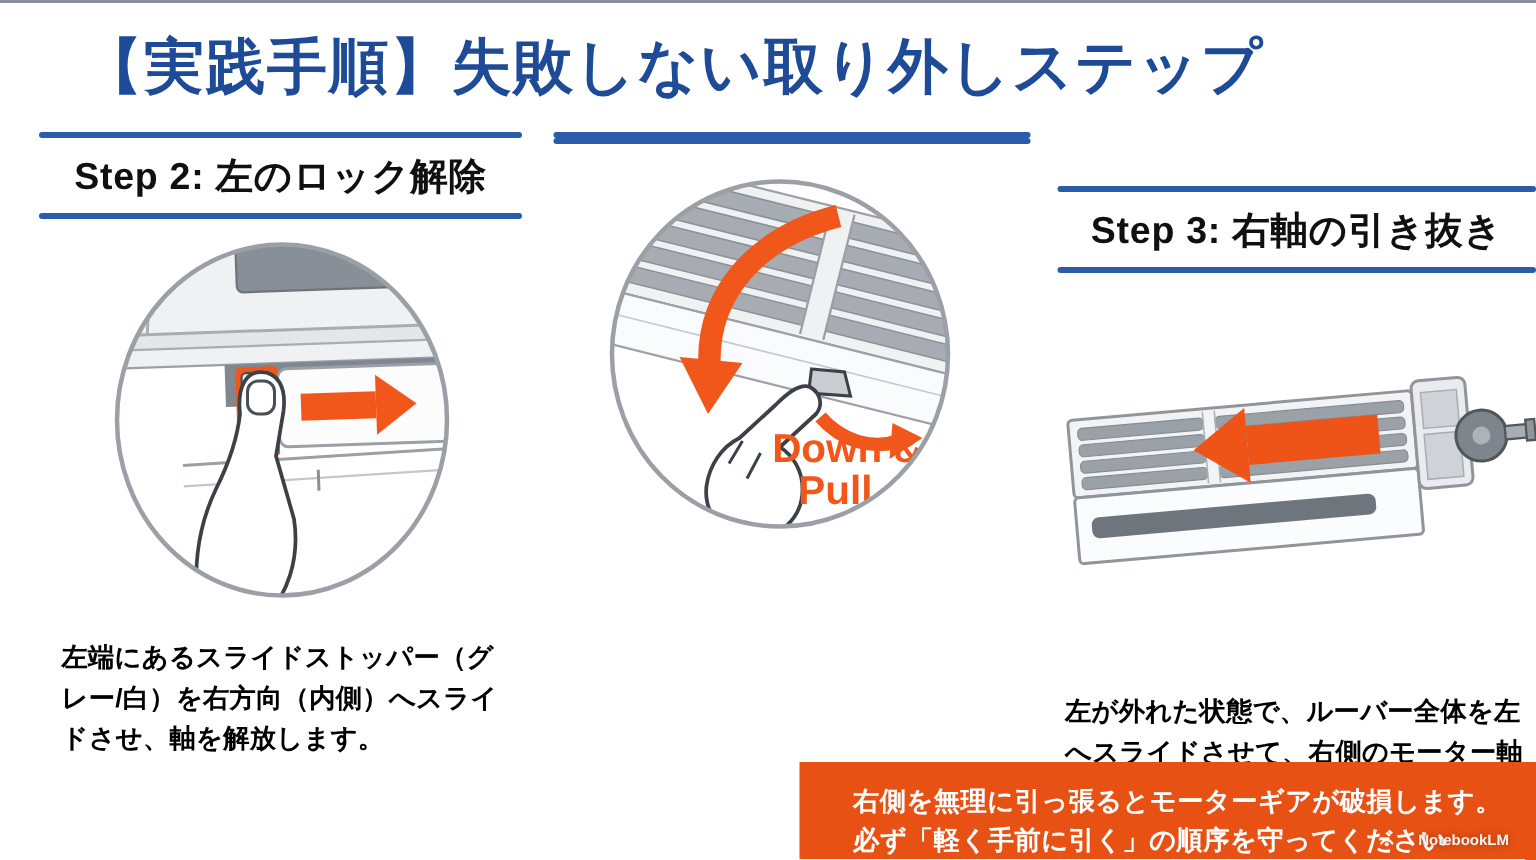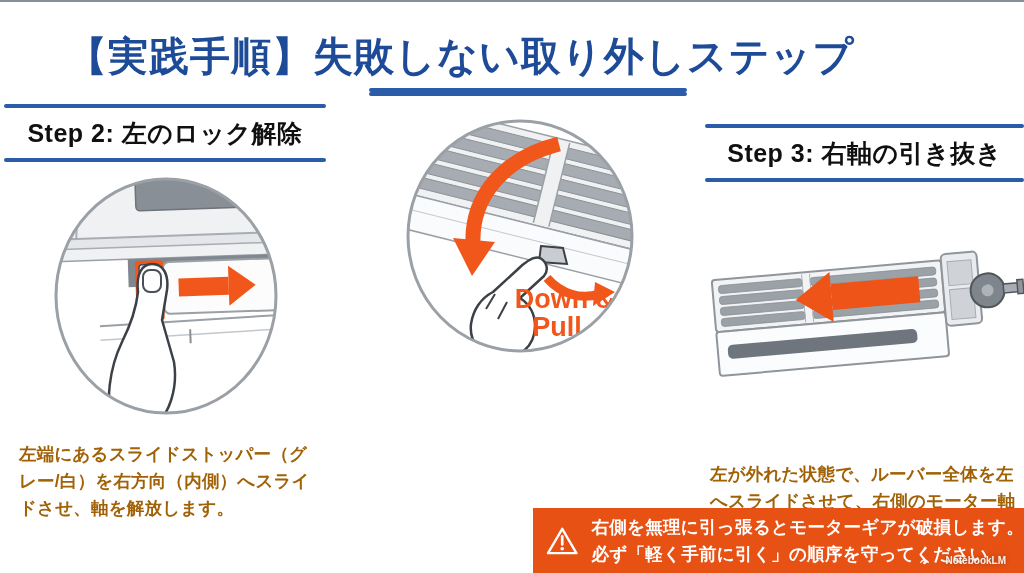--- a/index.html
+++ b/index.html
@@ -2,43 +2,43 @@
 <html><head>
 <meta charset="utf-8">
 <style>
   html,body{margin:0;padding:0;background:#fff;}
   .slide{
     position:relative;width:1024px;height:573px;background:#ffffff;overflow:hidden;
     font-family:"Liberation Sans","DejaVu Sans",sans-serif;
   }
   .top-edge{position:absolute;top:0;left:0;right:0;height:2px;background:rgba(38,48,72,.55);}
   .title{
-    position:absolute;top:17px;left:55px;margin:12px;
+    position:absolute;top:17px;left:55px;margin:0;
     font-size:40px;font-weight:bold;color:#1d4b97;letter-spacing:1px;white-space:nowrap;
   }
   .col{position:absolute;top:88px;}
-  .col1{left:4px;width:322px;margin-top:16px;}
+  .col1{left:26px;width:322px;}
   .col2{left:369px;width:318px;}
   .col3{left:705px;width:319px;margin-top:36px;}
   .rule{height:4px;background:#2b5ca9;border-radius:2px;}
   .step-header{
     margin:0;height:50px;display:flex;align-items:center;justify-content:center;
     font-size:25px;font-weight:bold;color:#101010;letter-spacing:.5px;white-space:nowrap;
   }
   .illus{position:relative;height:272px;}
   .illus svg{position:absolute;left:0;top:0;}
   .body-text{
-    margin:7px 0 0;font-size:17.5px;font-weight:bold;color:#a16207;
+    margin:7px 0 0;font-size:17.5px;font-weight:bold;color:#000000;
     line-height:1.55;letter-spacing:.2px;
   }
   .col1 .body-text{padding:0 2px 0 15px;}
   .col3 .body-text{padding-left:5px;}
   .warning{
     position:absolute;left:533px;top:508px;right:0;bottom:0;background:#e85114;
-    display:flex;align-items:center;gap:13px;padding-left:13px;box-sizing:border-box;
+    display:flex;align-items:center;gap:13px;padding-left:13px;box-sizing:border-box;flex-direction:column;
   }
   .warning-text{color:#ffffff;font-size:17.5px;font-weight:bold;line-height:1.5;letter-spacing:.3px;white-space:nowrap;}
   .watermark{
     position:absolute;right:18px;bottom:6px;display:flex;align-items:center;gap:14px;
     color:rgba(255,255,255,.92);font-size:10px;font-weight:bold;
     text-shadow:0 0 5px rgba(70,45,30,.5);
   }
   .illus-text{font-family:"Liberation Sans","DejaVu Sans",sans-serif;font-weight:bold;}
 </style>
 </head>

